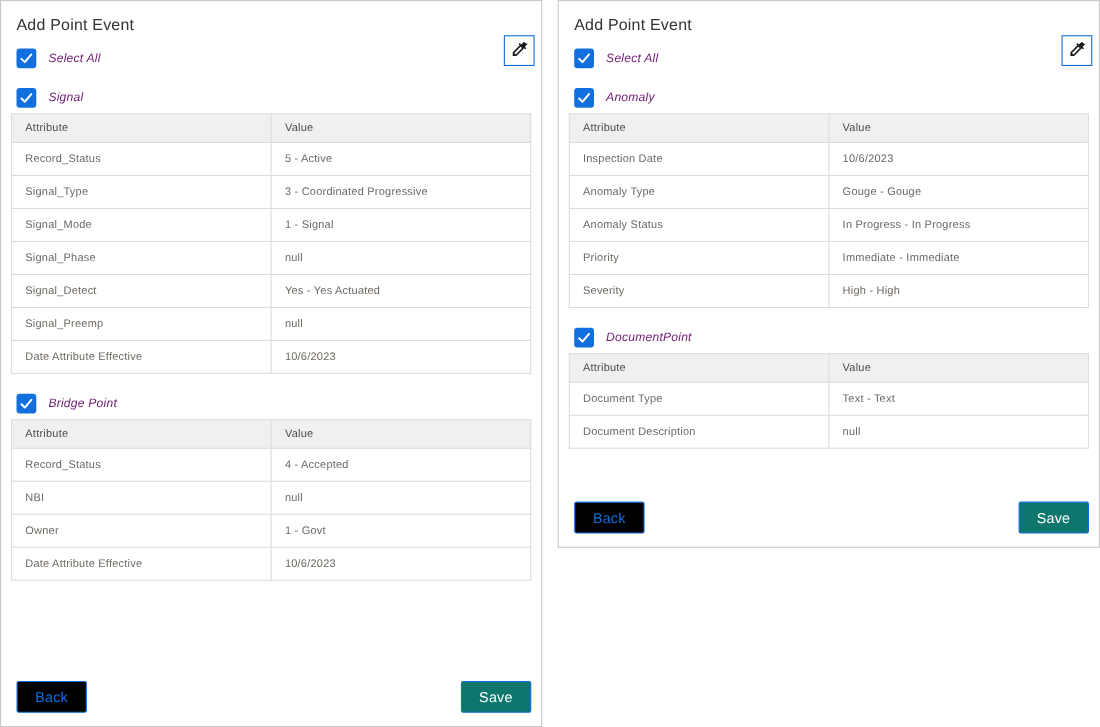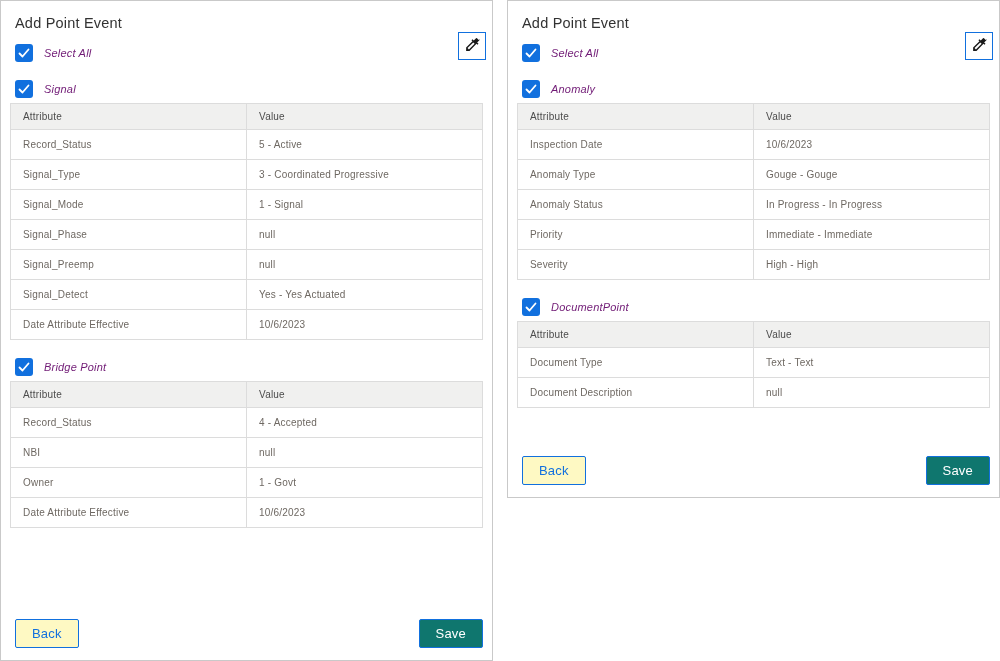--- a/index.html
+++ b/index.html
@@ -95,21 +95,21 @@
   }
   .btn {
     font-family: "Liberation Sans", sans-serif;
     font-size: 13px;
     border-radius: 2px;
     padding: 6px 16px;
     cursor: pointer;
     letter-spacing: .2px;
   }
   .btn.back {
-    background: #fef9c3;
+    background: #000000;
     color: #1170de;
     border: 1px solid #1170de;
   }
   .btn.save {
     background: #0f766e;
     color: #fff;
     border: 1px solid #1170de;
   }
 </style>
 </head>
@@ -164,26 +164,26 @@
           </tr>
           <tr>
             <td>Signal_Mode</td>
             <td>1 - Signal</td>
           </tr>
           <tr>
             <td>Signal_Phase</td>
             <td>null</td>
           </tr>
           <tr>
+            <td>Signal_Detect</td>
+            <td>Yes - Yes Actuated</td>
+          </tr>
+          <tr>
             <td>Signal_Preemp</td>
             <td>null</td>
-          </tr>
-          <tr>
-            <td>Signal_Detect</td>
-            <td>Yes - Yes Actuated</td>
           </tr>
           <tr>
             <td>Date Attribute Effective</td>
             <td>10/6/2023</td>
           </tr>
         </tbody>
     </table>
 
     <div class="check-row section">
       <span class="checkbox">

